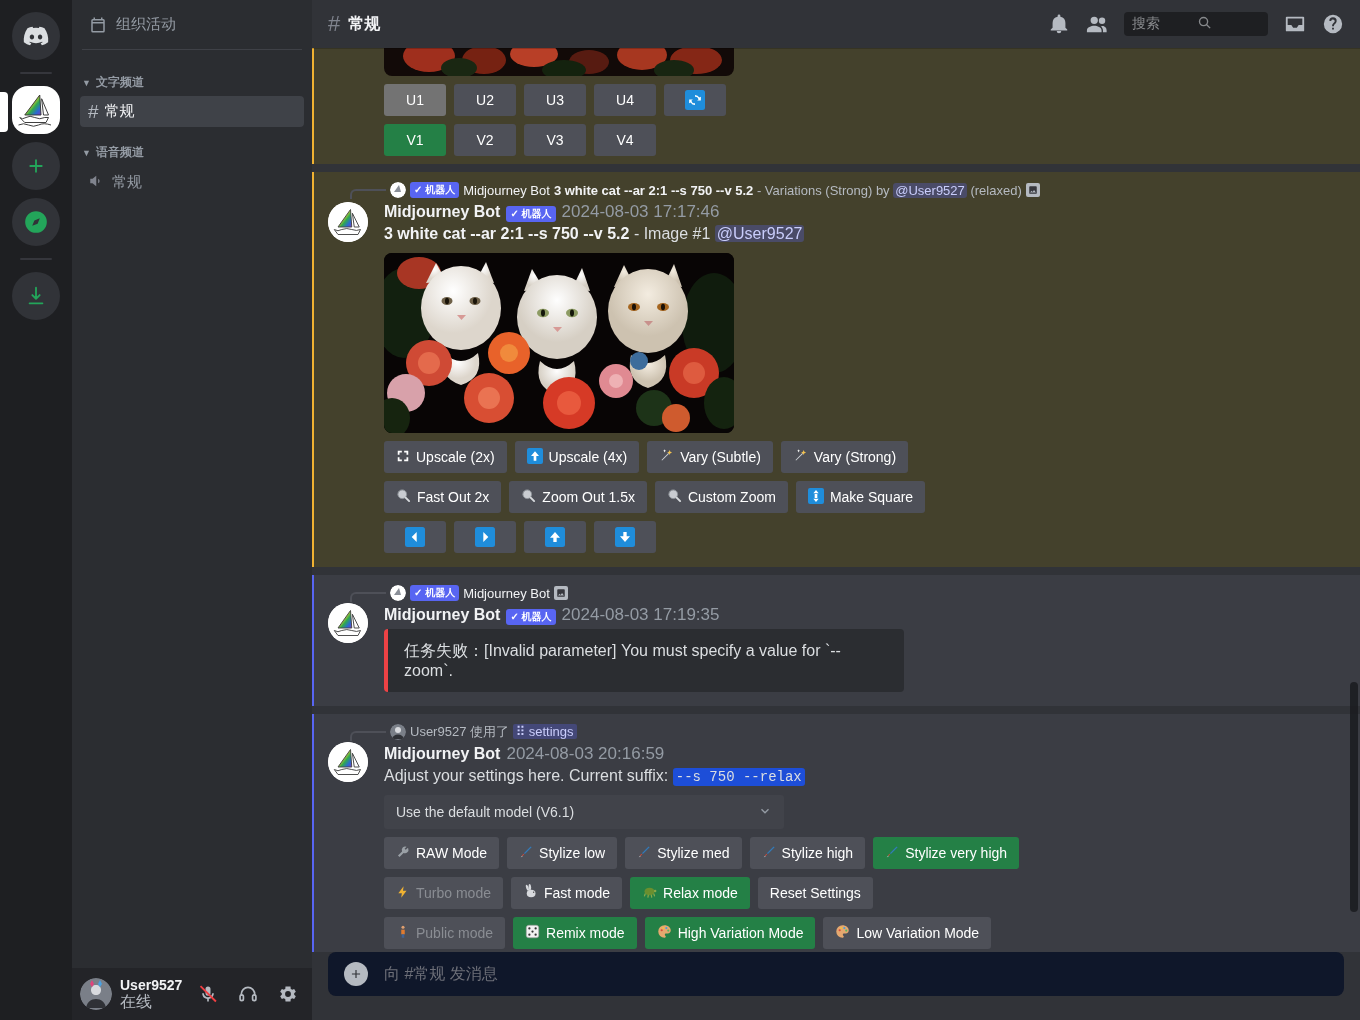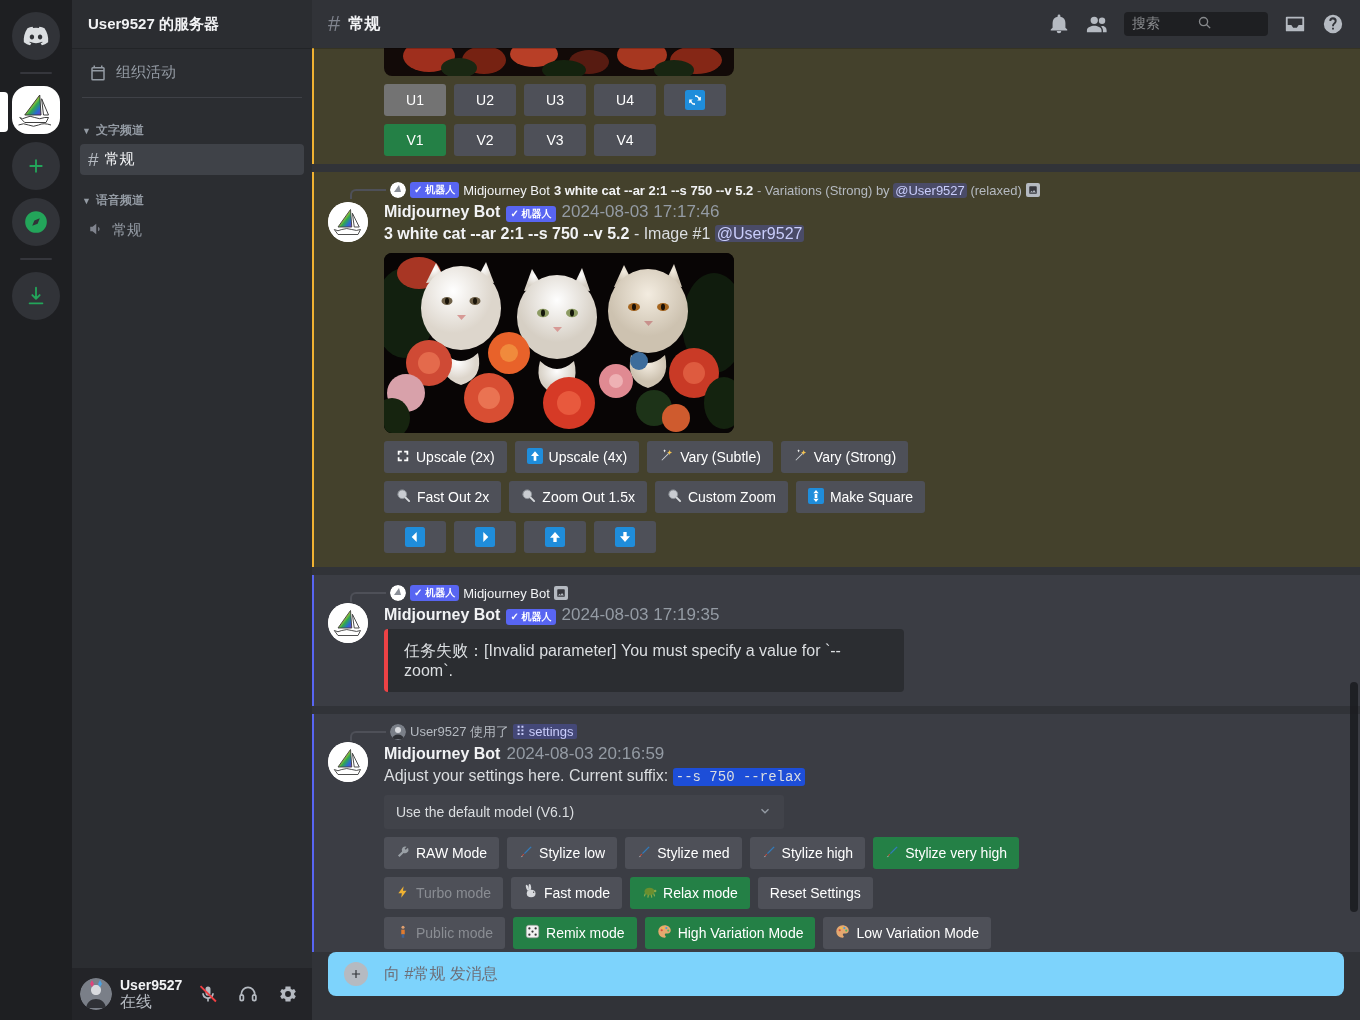--- a/index.html
+++ b/index.html
@@ -174,21 +174,21 @@
     margin-top: 8px; width: 400px; height: 34px; background: #41434a;
     border-radius: 3px; display: flex; align-items: center; padding: 0 12px;
     color: #dbdee1; font-size: 14px; cursor: pointer;
   }
   .select-box .chev { margin-left: auto; color: #949ba4; }
   .slash-tag { background: rgba(88,101,242,0.3); color: #c9cdfb; border-radius: 2px; padding: 0 3px; font-size:13px;}
 
   
   .composer { padding: 0 16px 24px; background: #313338; }
   .composer-inner {
-    background: #7dd3fc; border-radius: 8px; min-height: 44px;
+    background: #0f172a; border-radius: 8px; min-height: 44px;
     display: flex; align-items: center; padding: 0 16px 0 16px; gap: 16px;
   }
   .plus {
     width: 24px; height: 24px; border-radius: 50%; background: #b5bac1;
     color: #313338; display: flex; align-items: center; justify-content: center;
     font-size: 20px; line-height: 0; cursor: pointer; flex: 0 0 24px;
   }
   .composer-ph { color: #6d6f78; font-size: 16px; }
 
   
@@ -248,23 +248,20 @@
     <div class="rail-sep"></div>
 
     <div class="rail-icon download">
       <svg width="22" height="22" viewBox="0 0 24 24" fill="none" stroke="#23a55a" stroke-width="2" stroke-linecap="round">
           <path d="M12 3v12m0 0 4-4m-4 4-4-4M5 20h14"></path>
         </svg>
     </div>
   </div>
 
   <div class="sidebar">
-    <div class="server-header">
-      <span>User9527 的服务器</span>
-    </div>
 
     <div class="sb-scroll">
       <div class="sb-row">
         <span class="ico">
           <svg width="18" height="18" viewBox="0 0 24 24" fill="#949ba4">
               <path d="M19 4h-1V2h-2v2H8V2H6v2H5a2 2 0 0 0-2 2v14a2 2 0 0 0 2 2h14a2 2 0 0 0 2-2V6a2 2 0 0 0-2-2zm0 16H5V10h14v10zM5 8V6h14v2H5z"></path>
             </svg>
         </span>
         <span>组织活动</span>
       </div>

